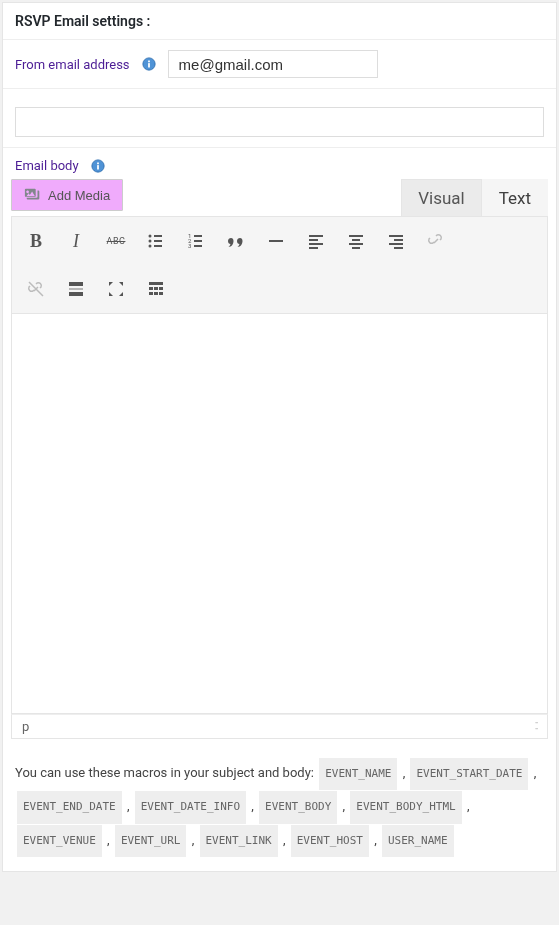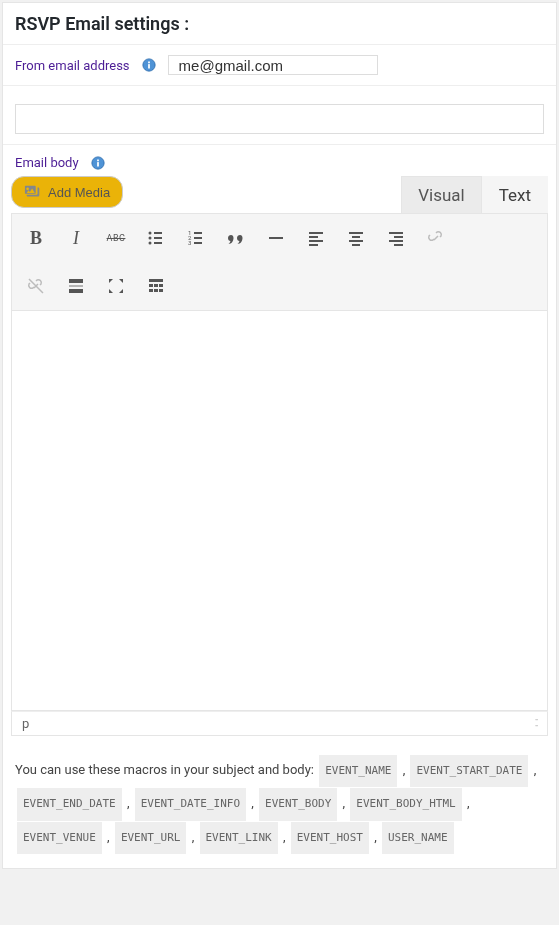--- a/index.html
+++ b/index.html
@@ -12,21 +12,21 @@
     padding: 0;
   }
   .panel {
     background: #fff;
     border: 1px solid #e5e5e5;
     margin: 2px;
   }
   .panel-heading {
     padding: 10px 12px;
     border-bottom: 1px solid #eee;
-    font-size: 18px;
+    font-size: 14px;
     font-weight: 600;
     color: #23282d;
   }
   .section {
     padding: 10px 12px;
     border-bottom: 1px solid #eee;
   }
   .section:last-of-type { border-bottom: none; }
   .row {
     display: flex;
@@ -44,21 +44,21 @@
     height: 14px;
     vertical-align: middle;
   }
   .info-icon svg { width: 14px; height: 14px; }
   .text-input {
     border: 1px solid #ddd;
     background: #fff;
     padding: 6px 10px;
     font-size: 15px;
     color: #333;
-    height: 20px;
+    height: 28px;
   }
   .from-input { width: 210px; }
   .subject-input {
     width: 100%;
     margin-top: 8px;
     height: 30px;
   }
   .body-section {
     padding: 10px 8px 8px 8px;
   }
@@ -66,27 +66,27 @@
     display: flex;
     align-items: flex-start;
     justify-content: space-between;
     margin-top: 6px;
     margin-bottom: 0;
   }
   .add-media-btn {
     display: inline-flex;
     align-items: center;
     gap: 6px;
-    background: #eab308;
+    background: #f0abfc;
     border: 1px solid #ccc;
     color: #555;
     font-size: 13px;
     padding: 6px 12px;
     cursor: pointer;
-    border-radius: 13px;
+    border-radius: 1px;
   }
   .tabs {
     display: flex;
     align-items: flex-end;
   }
   .tab {
     padding: 8px 16px;
     font-size: 17px;
     color: #555;
     background: #f5f5f5;

